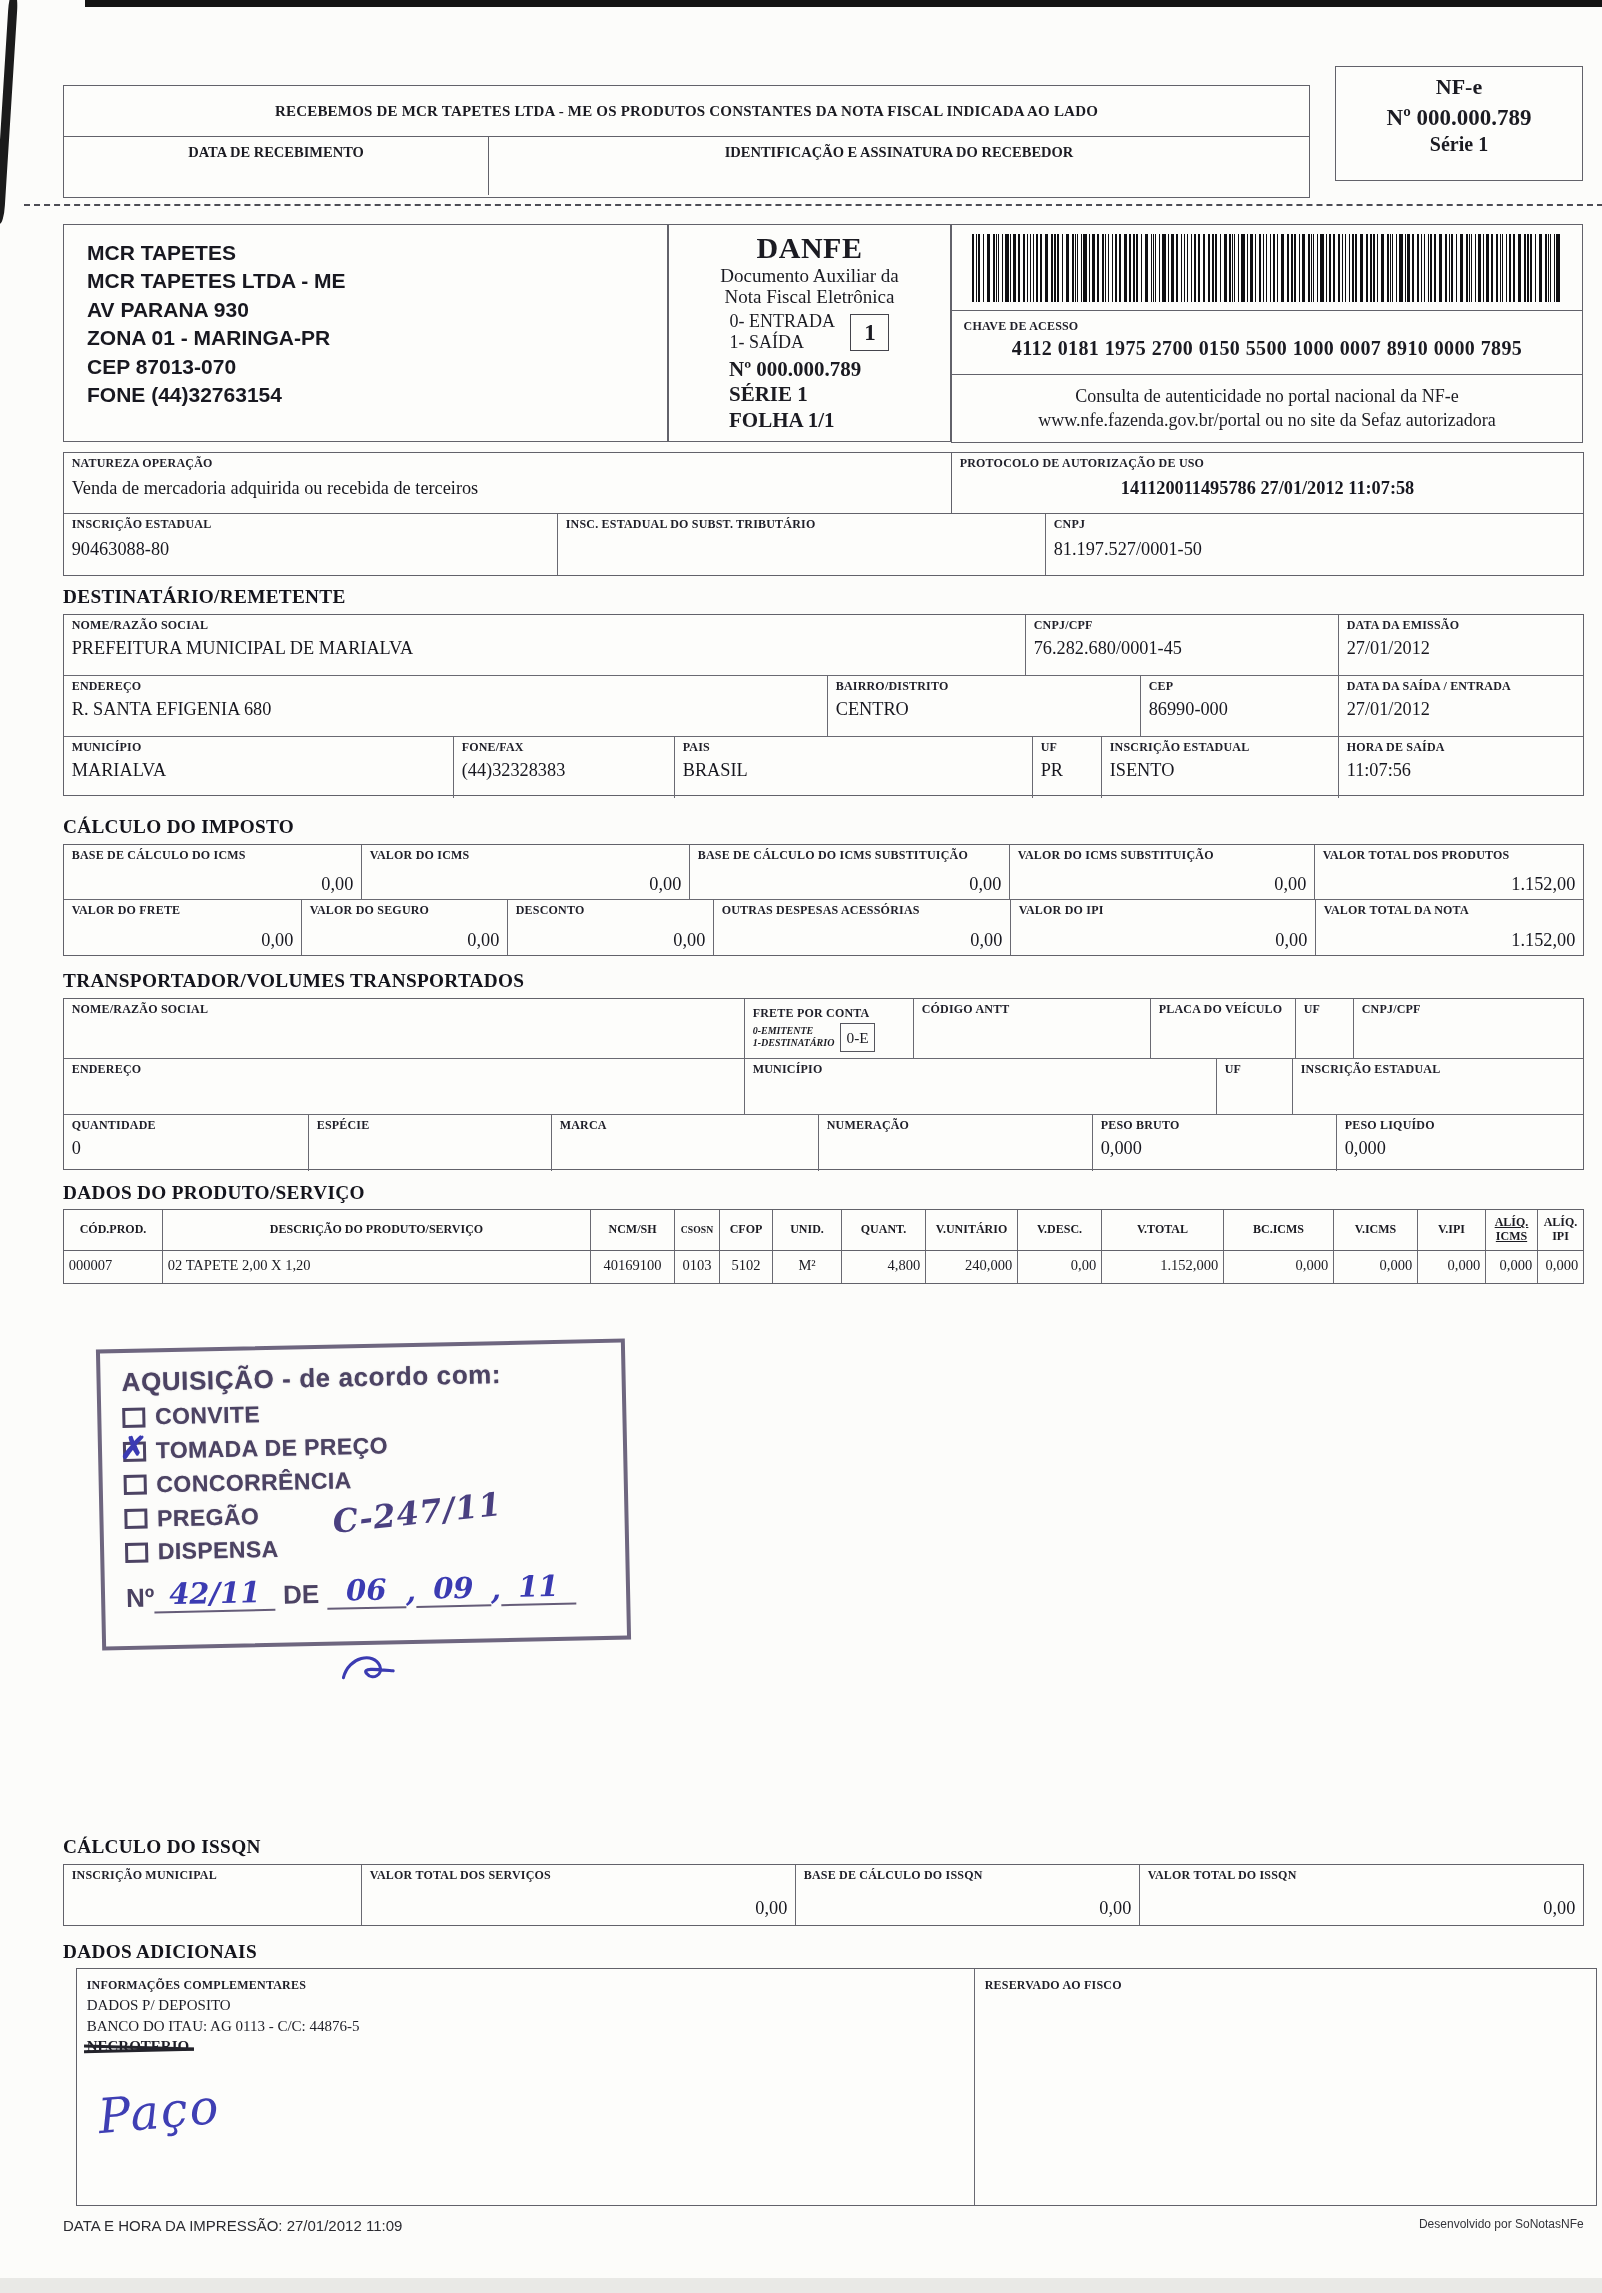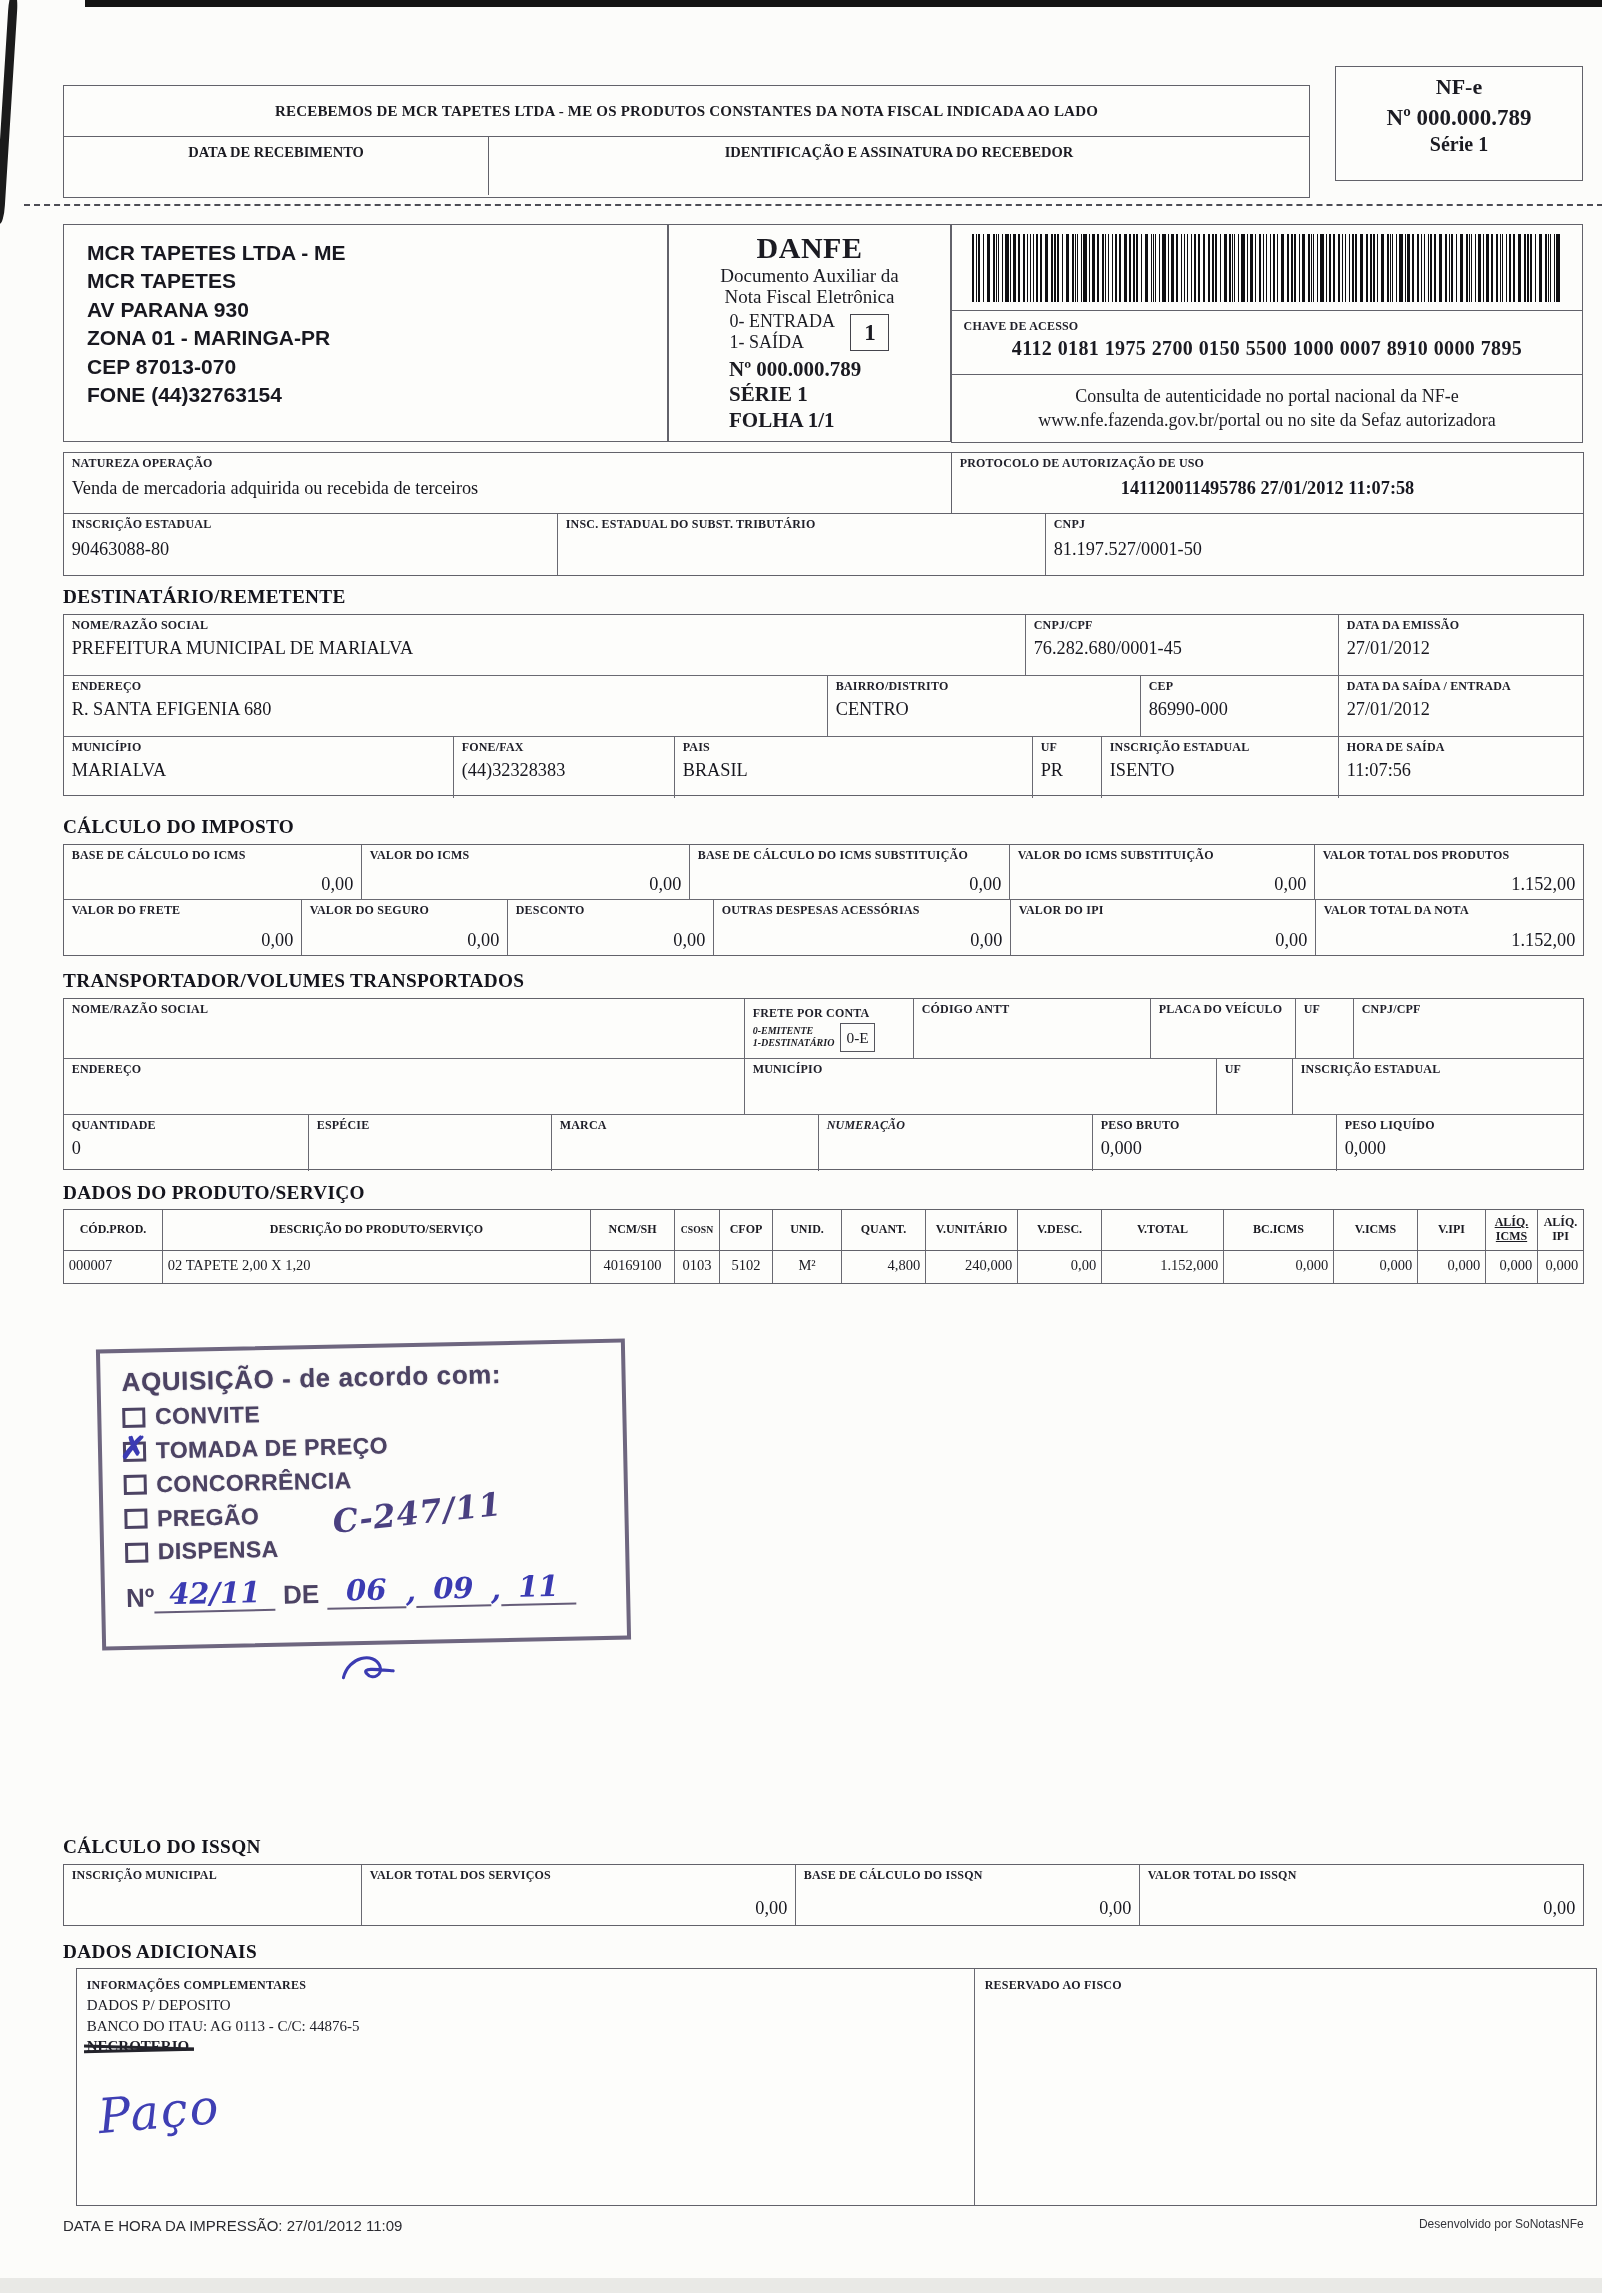--- a/index.html
+++ b/index.html
@@ -143,22 +143,22 @@
 
   <div class="box nfe-box">
     <div class="nfe-title">NF-e</div>
     <div class="nfe-number">Nº 000.000.789</div>
     <div class="nfe-series">Série 1</div>
   </div>
 
   <div class="cutline"></div>
 
   <div class="box emitter-box">
+    <div>MCR TAPETES</div>
     <div>MCR TAPETES LTDA - ME</div>
-    <div>MCR TAPETES</div>
     <div>AV PARANA  930</div>
     <div>ZONA 01  - MARINGA-PR</div>
     <div>CEP 87013-070</div>
     <div>FONE (44)32763154</div>
   </div>
 
   <div class="box danfe-box">
     <div class="danfe-title">DANFE</div>
     <div class="danfe-sub">
       <div>Documento Auxiliar da</div>
@@ -527,21 +527,21 @@
       <div class="cell fcell" style="width:245px;">
         <span class="lbl">QUANTIDADE</span>
           <span class="val">0</span>
       </div>
       <div class="cell fcell" style="width:243px;">
         <span class="lbl">ESPÉCIE</span>
       </div>
       <div class="cell fcell" style="width:267px;">
         <span class="lbl">MARCA</span>
       </div>
-      <div class="cell fcell" style="width:274px;font-style:italic;">
+      <div class="cell fcell" style="width:274px;">
         <span class="lbl">NUMERAÇÃO</span>
       </div>
       <div class="cell fcell" style="width:244px;">
         <span class="lbl">PESO BRUTO</span>
           <span class="val">0,000</span>
       </div>
       <div class="cell fcell" style="flex:1;">
         <span class="lbl">PESO LIQUÍDO</span>
           <span class="val">0,000</span>
       </div>

